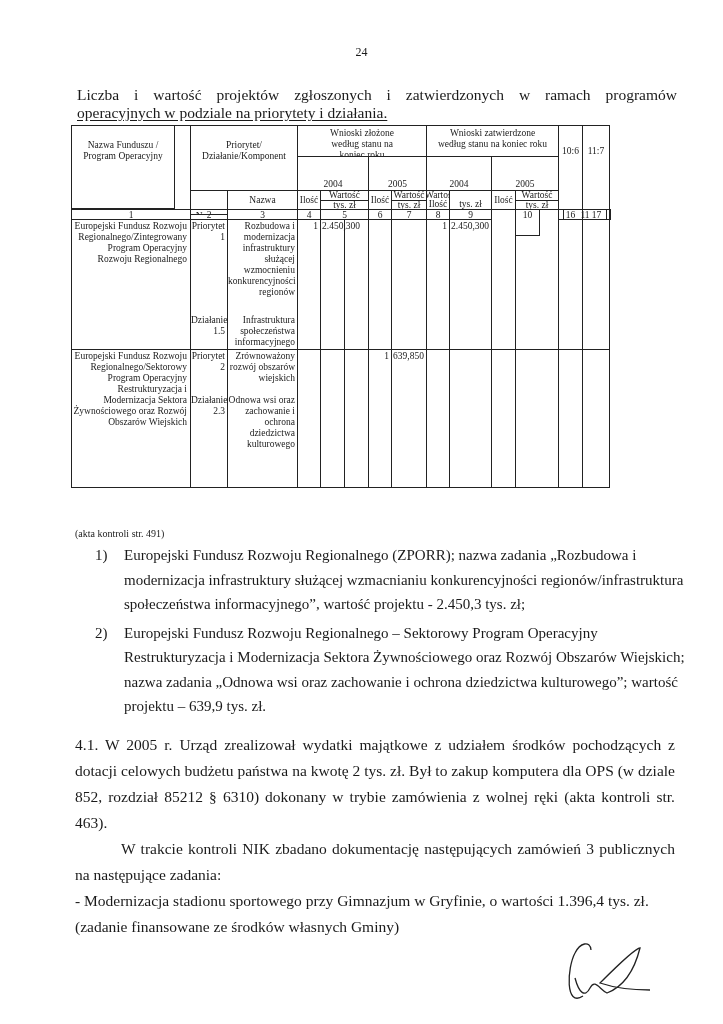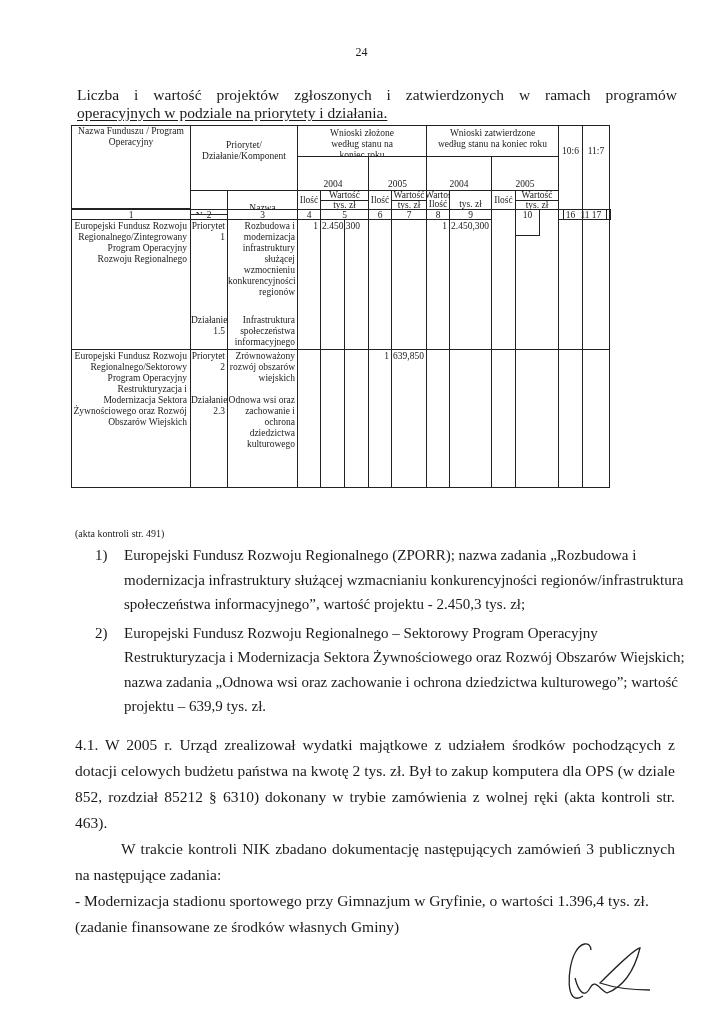--- a/index.html
+++ b/index.html
@@ -45,35 +45,35 @@
 
 <div class="intro">
   <div class="l1">Liczba i wartość projektów zgłoszonych i zatwierdzonych w ramach programów</div>
   <div class="l2">operacyjnych w podziale na priorytety i działania.</div>
 </div>
 
 <div class="tbl">
 
   <div class="c" style="left:0;top:0;width:539px;height:363px;"></div>
 
-  <div class="c ctr" style="left:0;top:0;width:120px;height:84px;">Nazwa Funduszu / Program Operacyjny</div>
+  <div class="c ctr" style="left:0;top:0;width:104px;height:84px;padding-top:14px;">Nazwa Funduszu / Program Operacyjny</div>
   <div class="c ctr" style="left:119px;top:0;width:108px;height:66px;padding-top:14px;padding-left:10px;padding-right:10px;">Priorytet/ Działanie/Komponent</div>
 
   <div class="c ctr" style="left:226px;top:0;width:130px;height:32px;padding:2px 20px 16px;">Wnioski złożone według stanu na koniec roku</div>
   <div class="c ctr" style="left:355px;top:0;width:133px;height:32px;padding:2px 8px 0;">Wnioski zatwierdzone według stanu na koniec roku</div>
   <div class="c ctr" style="left:487px;top:0;width:25px;height:85px;padding-top:20px;">10:6</div>
   <div class="c ctr" style="left:511px;top:0;width:28px;height:85px;padding-top:20px;">11:7</div>
 
   <div class="c ctr" style="left:226px;top:31px;width:72px;height:35px;padding-top:22px;">2004</div>
   <div class="c ctr" style="left:297px;top:31px;width:59px;height:35px;padding-top:22px;">2005</div>
   <div class="c ctr" style="left:355px;top:31px;width:66px;height:35px;padding-top:22px;">2004</div>
   <div class="c ctr" style="left:420px;top:31px;width:68px;height:35px;padding-top:22px;">2005</div>
 
   <div class="c ctr" style="left:119px;top:65px;width:38px;height:25px;padding-top:20px;">Numer</div>
-  <div class="c ctr" style="left:156px;top:65px;width:71px;height:20px;padding-top:12px;">Nazwa</div>
+  <div class="c ctr" style="left:156px;top:65px;width:71px;height:20px;padding-top:4px;">Nazwa</div>
 
   <div class="c ctr" style="left:226px;top:65px;width:24px;height:20px;padding-top:4px;">Ilość</div>
   <div class="c ctr" style="left:249px;top:65px;width:49px;height:11px;line-height:9px;">Wartość</div>
   <div class="c ctr" style="left:249px;top:75px;width:49px;height:10px;line-height:9px;">tys. zł</div>
 
   <div class="c ctr" style="left:297px;top:65px;width:24px;height:20px;padding-top:4px;">Ilość</div>
   <div class="c ctr" style="left:320px;top:65px;width:36px;height:11px;line-height:9px;">Wartość</div>
   <div class="c ctr" style="left:320px;top:75px;width:36px;height:10px;line-height:9px;">tys. zł</div>
 
   <div class="c ctr" style="left:355px;top:65px;width:24px;height:20px;line-height:9px;">

